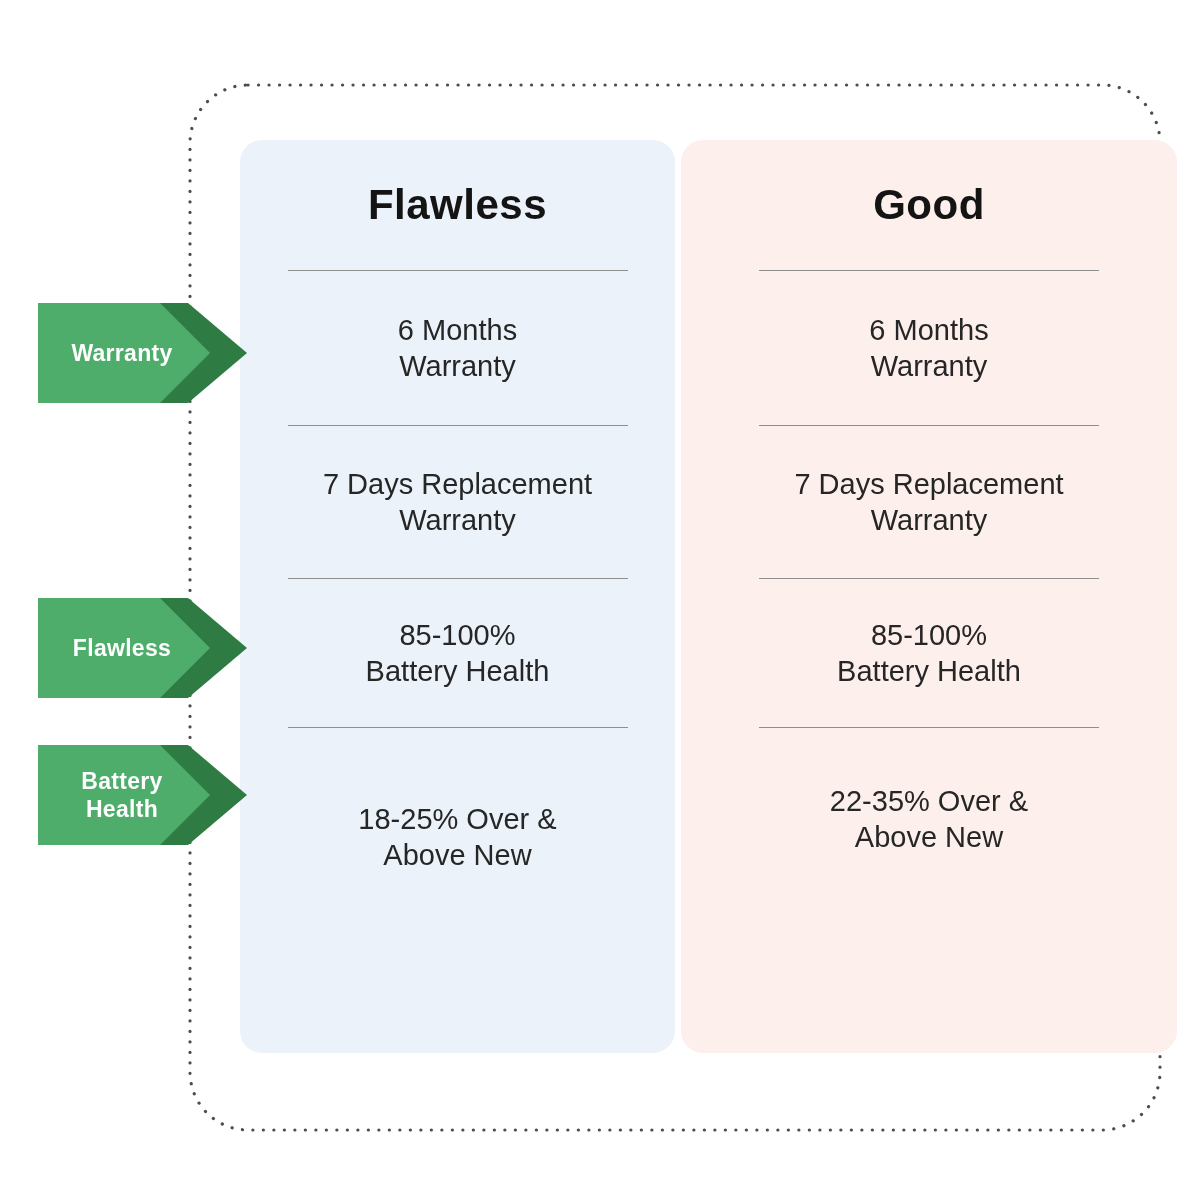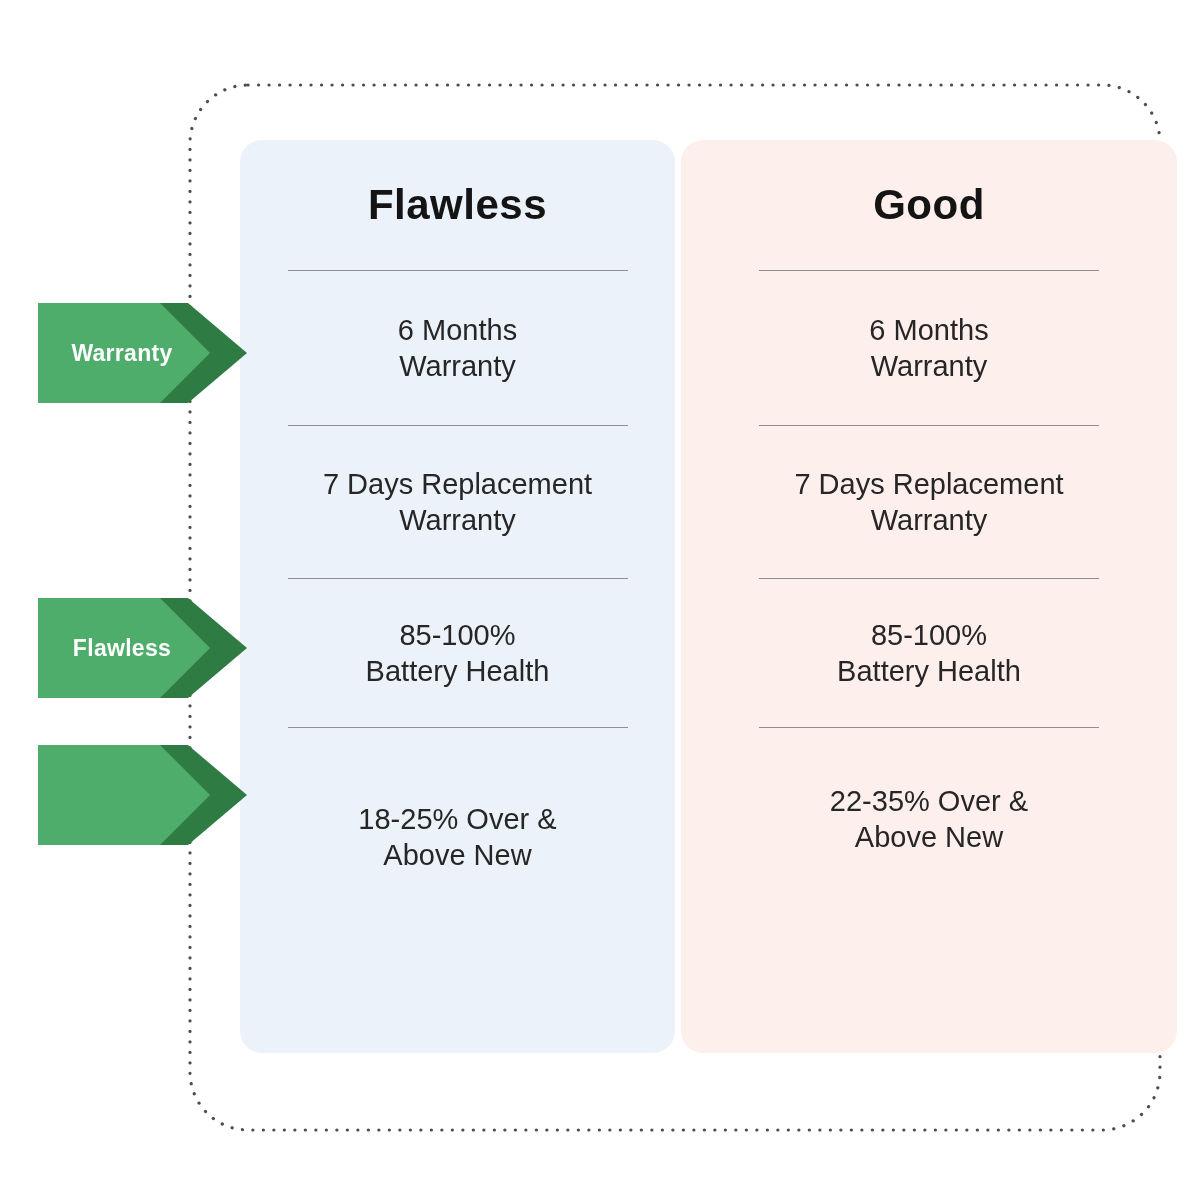--- a/index.html
+++ b/index.html
@@ -180,15 +180,17 @@
     <span class="arrow-label">Warranty</span>
   </div>
   <div class="arrow" style="top:598px">
     <div class="arrow-dark"></div>
     <div class="arrow-light"></div>
     <span class="arrow-label">Flawless</span>
   </div>
   <div class="arrow" style="top:745px">
     <div class="arrow-dark"></div>
     <div class="arrow-light"></div>
+    <span class="arrow-label">Battery
+Health</span>
   </div>
 
 </div>
 
 </body></html>

